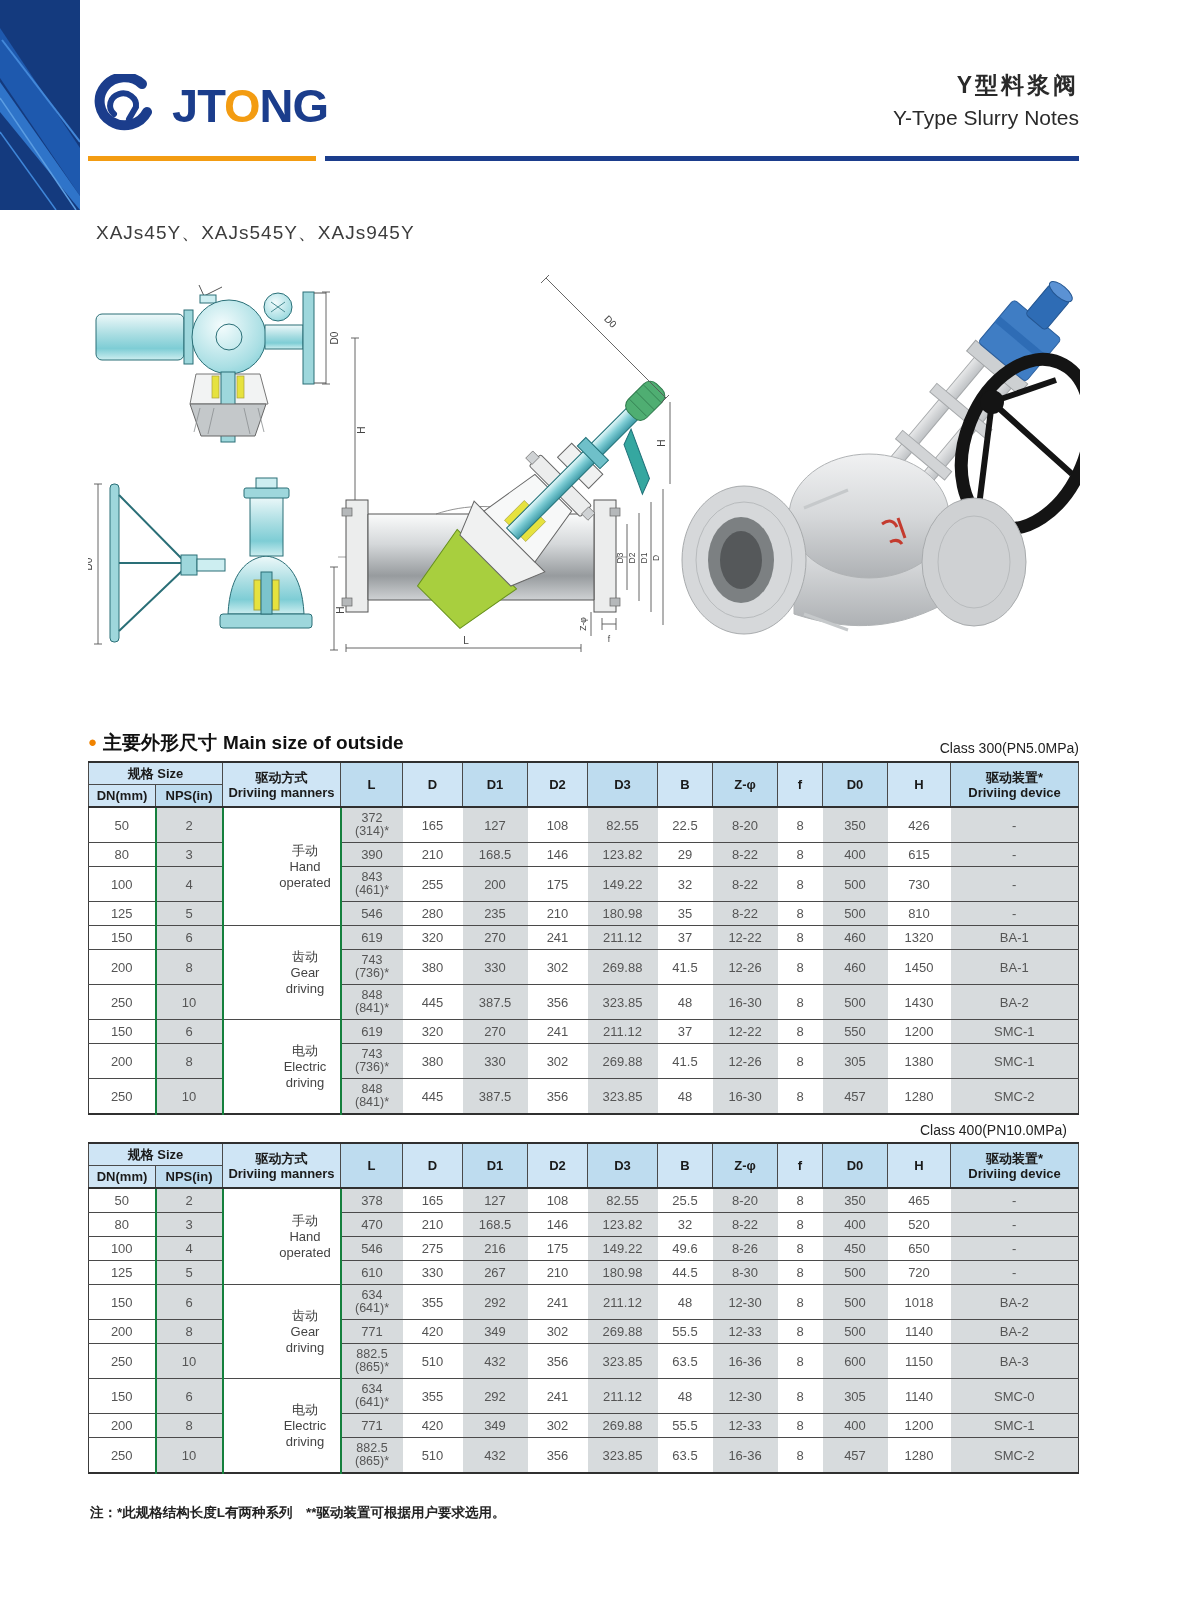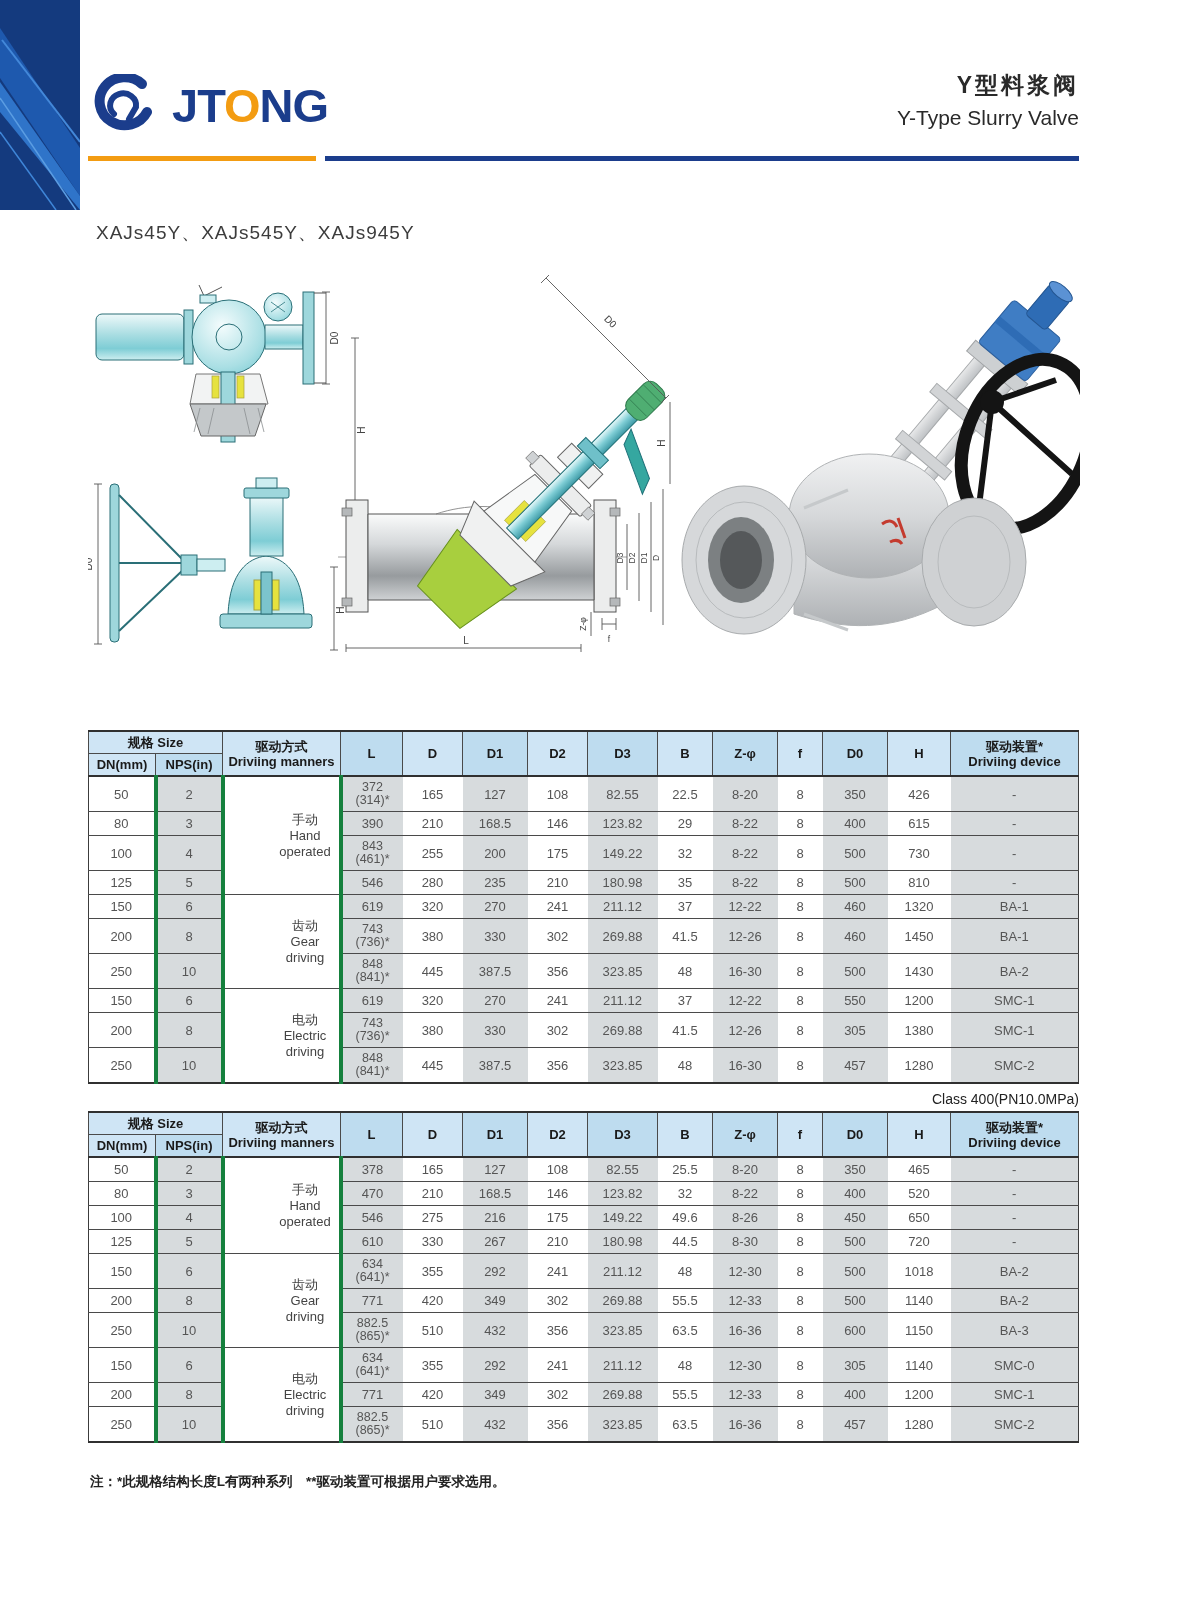--- a/index.html
+++ b/index.html
@@ -35,32 +35,32 @@
   text.dimlab{fill:#444;font-size:10px;text-anchor:middle;font-family:"Liberation Sans",sans-serif;}
   text.dimlab.sm{font-size:8.5px;}
 
   
   .lower{margin-top:74px;}
   .sec-row{display:flex;justify-content:space-between;align-items:flex-end;margin-bottom:5px;}
   .sec-title{font-size:19px;font-weight:700;color:#111;}
   .sec-title .dot{color:#f08300;font-size:15px;margin-right:6px;vertical-align:2px;}
   .sec-title .en{margin-left:6px;}
   .cls{font-size:14px;color:#222;}
-  .cls2{text-align:right;margin:7px 0 4px 0;}
+  .cls2{text-align:right;margin:7px 12px 4px 0;}
 
   table.dim-table{border-collapse:collapse;table-layout:fixed;width:991px;
     border:1px solid #3c3c3c;border-top:2px solid #303030;border-bottom:2px solid #303030;}
   .dim-table th{background:#cfe5f5;font-size:13px;font-weight:700;color:#1a1a1a;
     padding:3px 1px;border:1px solid #4a4a4a;line-height:15px;}
   .dim-table th.hdark{background:#bedcef;}
   .dim-table thead tr:last-child th, .dim-table thead th[rowspan]{border-bottom:2px solid #303030;}
   .dim-table td{font-size:13px;color:#555;text-align:center;padding:4px 1px;
     border-top:1px solid #4a4a4a;line-height:15px;}
   .dim-table td.gray{background:#d7dbdd;}
-  .dim-table td.vr{border-right:4px solid #15803d;}
+  .dim-table td.vr{border-right:2px solid #15803d;}
   .dim-table td.mann{color:#444;line-height:16px;padding-left:48px;}
   .dim-table td .l2{line-height:13px;font-size:12.5px;}
 
   .notes{margin-top:30px;margin-left:2px;}
   .note-zh{font-size:13.5px;font-weight:600;color:#222;}
   .note-en{font-size:13.5px;color:#444;margin-top:4px;}
 
   .footer{position:absolute;left:96px;top:1628px;white-space:nowrap;font-style:italic;}
   .footer .pg{font-size:17px;font-weight:800;color:#1c1c1c;margin-right:10px;}
   .footer .urls{font-size:15px;color:#8b9fae;letter-spacing:1px;}
@@ -84,21 +84,21 @@
   <div class="brand-row">
     <div class="logo">
       <svg width="64" height="62" viewBox="0 0 64 62">
         <path d="M50,10 A25,24 0 1 0 55,38" fill="none" stroke="#1b3d8c" stroke-width="10" stroke-linecap="round"></path>
         <path d="M22,40 A13,12 0 1 1 44,33 L37,45" fill="none" stroke="#1b3d8c" stroke-width="6" stroke-linecap="round"></path>
       </svg>
       <div class="logo-text"><span>JT</span><span class="o">O</span><span>NG</span></div>
     </div>
     <div class="titles">
       <div class="t-zh">Y型料浆阀</div>
-      <div class="t-en">Y-Type Slurry Valve</div>
+      <div class="t-en">Y-Type Slurry Notes</div>
     </div>
     <div class="rule">
         <span class="or"></span>
         <span class="gap"></span>
         <span class="bl"></span>
       </div>
   </div>
 
   <div class="models">XAJs45Y、XAJs545Y、XAJs945Y</div>
 
@@ -271,20 +271,26 @@
       <ellipse cx="100" cy="298" rx="62" ry="74" fill="#d6d8da" stroke="#a8abad"></ellipse>
       <ellipse cx="100" cy="298" rx="48" ry="58" fill="none" stroke="#b8bbbd"></ellipse>
       <ellipse cx="97" cy="298" rx="33" ry="43" fill="#7c8082"></ellipse>
       <ellipse cx="97" cy="298" rx="21" ry="29" fill="#55585a"></ellipse>
       <path d="M160,246 l44,-18 M160,352 l44,16" stroke="#c6c9cb" stroke-width="3" fill="none"></path>
       <path d="M238,262 q10,-7 15,3 M254,256 l7,20 M246,280 q8,-4 12,2" stroke="#c43b2f" stroke-width="3" fill="none"></path>
     </svg>
   </div>
 
   <div class="lower">
+    <div class="sec-row">
+      <div class="sec-title">
+        <span class="dot">●</span><span>主要外形尺寸</span><span class="en">Main size of outside</span>
+      </div>
+      <div class="cls">Class 300(PN5.0MPa)</div>
+    </div>
     <div id="t0">
         <table class="dim-table">
           <colgroup>
             <col style="width: 67px;">
             <col style="width: 67px;">
             <col style="width: 118px;">
             <col style="width: 62px;">
             <col style="width: 60px;">
             <col style="width: 65px;">
             <col style="width: 60px;">

